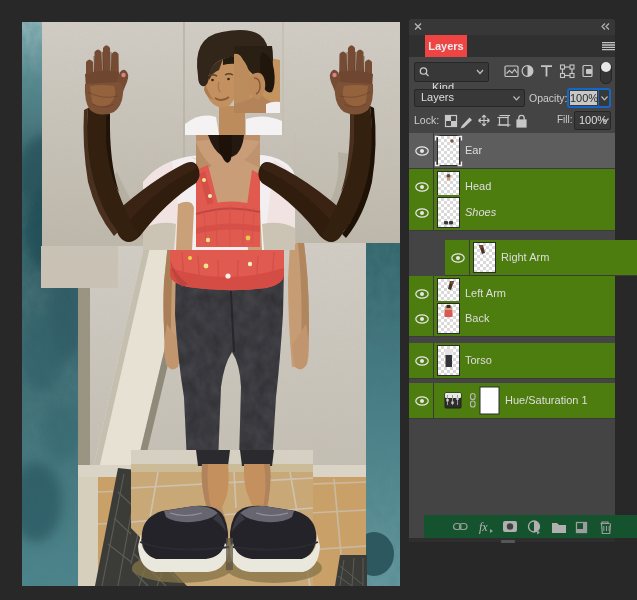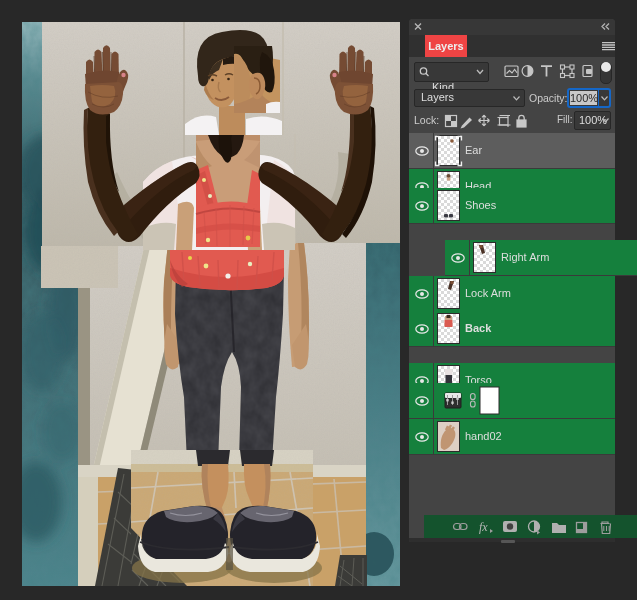--- a/index.html
+++ b/index.html
@@ -11,21 +11,21 @@
   #pbar{position:absolute;left:0;top:0;width:206px;height:16px;background:#373737;
         border-radius:4px 4px 0 0;}
   #ptabs{position:absolute;left:0;top:16px;width:206px;height:22px;background:#303030;}
   #ptab{position:absolute;left:16px;top:0;width:42px;height:22px;background:#ef4444;
         line-height:22px;text-align:center;color:#ededed;font-weight:bold;}
   .row{position:absolute;left:0;width:206px;}
   .ibox{position:absolute;background:#383838;border:1px solid #272727;border-radius:2px;box-sizing:border-box;}
   .lbl{position:absolute;color:#cccccc;}
   .chev{position:absolute;width:7px;height:5px;}
   #list{position:absolute;left:0;top:114px;width:206px;height:357px;}
-  .lrow{position:absolute;left:0;width:206px;height:36px;background:#15803d;border-bottom:1px solid #3a3a3a;box-sizing:border-box;}
+  .lrow{position:absolute;left:0;width:206px;height:36px;background:#4d7c0f;border-bottom:1px solid #3a3a3a;box-sizing:border-box;}
   .lrow.sel{background:#5d5d5d;}
   .eyecol{position:absolute;left:0;top:0;width:24px;height:35px;border-right:1px solid #3a3a3a;}
   .thumb{position:absolute;left:29px;top:3px;width:21px;height:29px;background:#ffffff;
          background-image:
            linear-gradient(45deg,#d9d9d9 25%,transparent 25%,transparent 75%,#d9d9d9 75%),
            linear-gradient(45deg,#d9d9d9 25%,transparent 25%,transparent 75%,#d9d9d9 75%);
          background-size:6px 6px;background-position:0 0,3px 3px;outline:1px solid #2c2c2c;}
   .lname{position:absolute;left:56px;top:0;line-height:35px;color:#dedede;}
   #bbar{position:absolute;left:15px;top:496px;width:222px;height:23px;background:#14532d;}
   #bedge{position:absolute;left:0;top:519px;width:206px;height:4px;background:#2e2e2e;border-radius:0 0 2px 2px;}
@@ -404,21 +404,21 @@
               <ellipse cx="13" cy="18" rx="6.2" ry="4.2" fill="none" stroke="#e8e8e8" stroke-width="1.2"></ellipse>
               <circle cx="13" cy="18" r="2" fill="#e8e8e8"></circle>
             </g>
           </svg></div>
       <div class="thumb"><svg width="21" height="29">
             <circle cx="10.5" cy="4" r="2" fill="#6b4a33"></circle>
             <rect x="8.8" y="5.5" width="3.6" height="3" fill="#caa184"></rect>
           </svg></div>
       <span class="lname">Head</span>
     </div>
-    <div class="lrow" style="top:55px;">
+    <div class="lrow" style="top:62px;font-style:italic;">
       <div class="eyecol"><svg width="24" height="35">
             <g>
               <ellipse cx="13" cy="18" rx="6.2" ry="4.2" fill="none" stroke="#e8e8e8" stroke-width="1.2"></ellipse>
               <circle cx="13" cy="18" r="2" fill="#e8e8e8"></circle>
             </g>
           </svg></div>
       <div class="thumb"><svg width="21" height="29">
             <rect x="6" y="23" width="4" height="3.4" rx="1" fill="#3a3a42"></rect>
             <rect x="11" y="23" width="4" height="3.4" rx="1" fill="#3a3a42"></rect>
           </svg></div>
@@ -441,37 +441,37 @@
       <div class="eyecol"><svg width="24" height="35">
             <g>
               <ellipse cx="13" cy="18" rx="6.2" ry="4.2" fill="none" stroke="#e8e8e8" stroke-width="1.2"></ellipse>
               <circle cx="13" cy="18" r="2" fill="#e8e8e8"></circle>
             </g>
           </svg></div>
       <div class="thumb"><svg width="21" height="29">
             <path d="M16 2 l-4 0 l-2 8 l3 1z" fill="#4a3226"></path>
             <path d="M15.5 2 l-3 0 l0 3 l3 0z" fill="#7a4e35"></path>
           </svg></div>
-      <span class="lname">Lock Arm</span>
-    </div>
-    <div class="lrow" style="top:178px;font-weight:bold;">
+      <span class="lname">Left Arm</span>
+    </div>
+    <div class="lrow" style="top:168px;">
       <div class="eyecol"><svg width="24" height="35">
             <g>
               <ellipse cx="13" cy="18" rx="6.2" ry="4.2" fill="none" stroke="#e8e8e8" stroke-width="1.2"></ellipse>
               <circle cx="13" cy="18" r="2" fill="#e8e8e8"></circle>
             </g>
           </svg></div>
       <div class="thumb"><svg width="21" height="29">
             <rect x="7" y="2" width="7" height="5" fill="#caa184"></rect>
             <path d="M8.5 1 h4 v3 h-4z" fill="#3a2a1e"></path>
             <rect x="6.5" y="6" width="8" height="7" fill="#da5a50"></rect>
           </svg></div>
       <span class="lname">Back</span>
     </div>
-    <div class="lrow" style="top:230px;padding-left:16px;">
+    <div class="lrow" style="top:210px;padding-left:16px;">
       <div class="eyecol"><svg width="24" height="35">
             <g>
               <ellipse cx="13" cy="18" rx="6.2" ry="4.2" fill="none" stroke="#e8e8e8" stroke-width="1.2"></ellipse>
               <circle cx="13" cy="18" r="2" fill="#e8e8e8"></circle>
             </g>
           </svg></div>
       <div class="thumb"><svg width="21" height="29">
             <rect x="7" y="3" width="7.5" height="6" fill="#e8e2e2"></rect>
             <rect x="7.5" y="9" width="6.5" height="12" fill="#33333a"></rect>
           </svg></div>
@@ -490,34 +490,21 @@
         <path d="M9.5 12 v10 M14.5 12 v10 M19.5 12 v10" stroke="#9a9a9a" stroke-width="1"></path>
         <rect x="8.3" y="16" width="2.4" height="2.4" fill="#cfcfcf"></rect>
           <rect x="13.3" y="18.5" width="2.4" height="2.4" fill="#cfcfcf"></rect>
           <rect x="18.3" y="14.5" width="2.4" height="2.4" fill="#cfcfcf"></rect>
         <g stroke="#b8b8b8" fill="none" stroke-width="1.1">
           <rect x="32.5" y="10.5" width="4.6" height="6" rx="2.3"></rect>
           <rect x="32.5" y="18" width="4.6" height="6" rx="2.3"></rect>
         </g>
         <rect x="42" y="4" width="19" height="27" fill="#ffffff" stroke="#2c2c2c"></rect>
       </svg>
-    </div>
-    <div class="lrow" style="top:286px;">
-      <div class="eyecol"><svg width="24" height="35">
-            <g>
-              <ellipse cx="13" cy="18" rx="6.2" ry="4.2" fill="none" stroke="#e8e8e8" stroke-width="1.2"></ellipse>
-              <circle cx="13" cy="18" r="2" fill="#e8e8e8"></circle>
-            </g>
-          </svg></div>
-      <div class="thumb" style="background:#e8ddd4;background-image:none;"><svg width="21" height="29">
-            <rect width="21" height="29" fill="#ddcfc4"></rect>
-            <path d="M3 26 C2 18 4 12 8 8 C10 6 13 5 15 7 C18 9 18 14 16 18 C14 23 10 27 6 28 z" fill="#c09572"></path>
-            <path d="M8 8 l2 -4 M11 7 l2 -4 M14 8 l2 -3" stroke="#c09572" stroke-width="2.4"></path>
-          </svg></div>
-      <span class="lname">hand02</span>
+      <span class="lname" style="left:96px;">Hue/Saturation 1</span>
     </div>
   </div>
   <div id="bbar">
     <svg width="206" height="23" style="position:absolute;left:0;top:0">
       <g stroke="#9d9d9d" fill="none" stroke-width="1.2">
         <rect x="29.5" y="8.5" width="7.5" height="6" rx="3"></rect>
         <rect x="35.5" y="8.5" width="7.5" height="6" rx="3"></rect>
       </g>
       <text x="55" y="16" font-size="12" font-style="italic" fill="#b8b8b8" font-family="Liberation Serif,serif">fx</text>
       <path d="M66 14 l3 2 l-3 2z" fill="#9d9d9d"></path>

